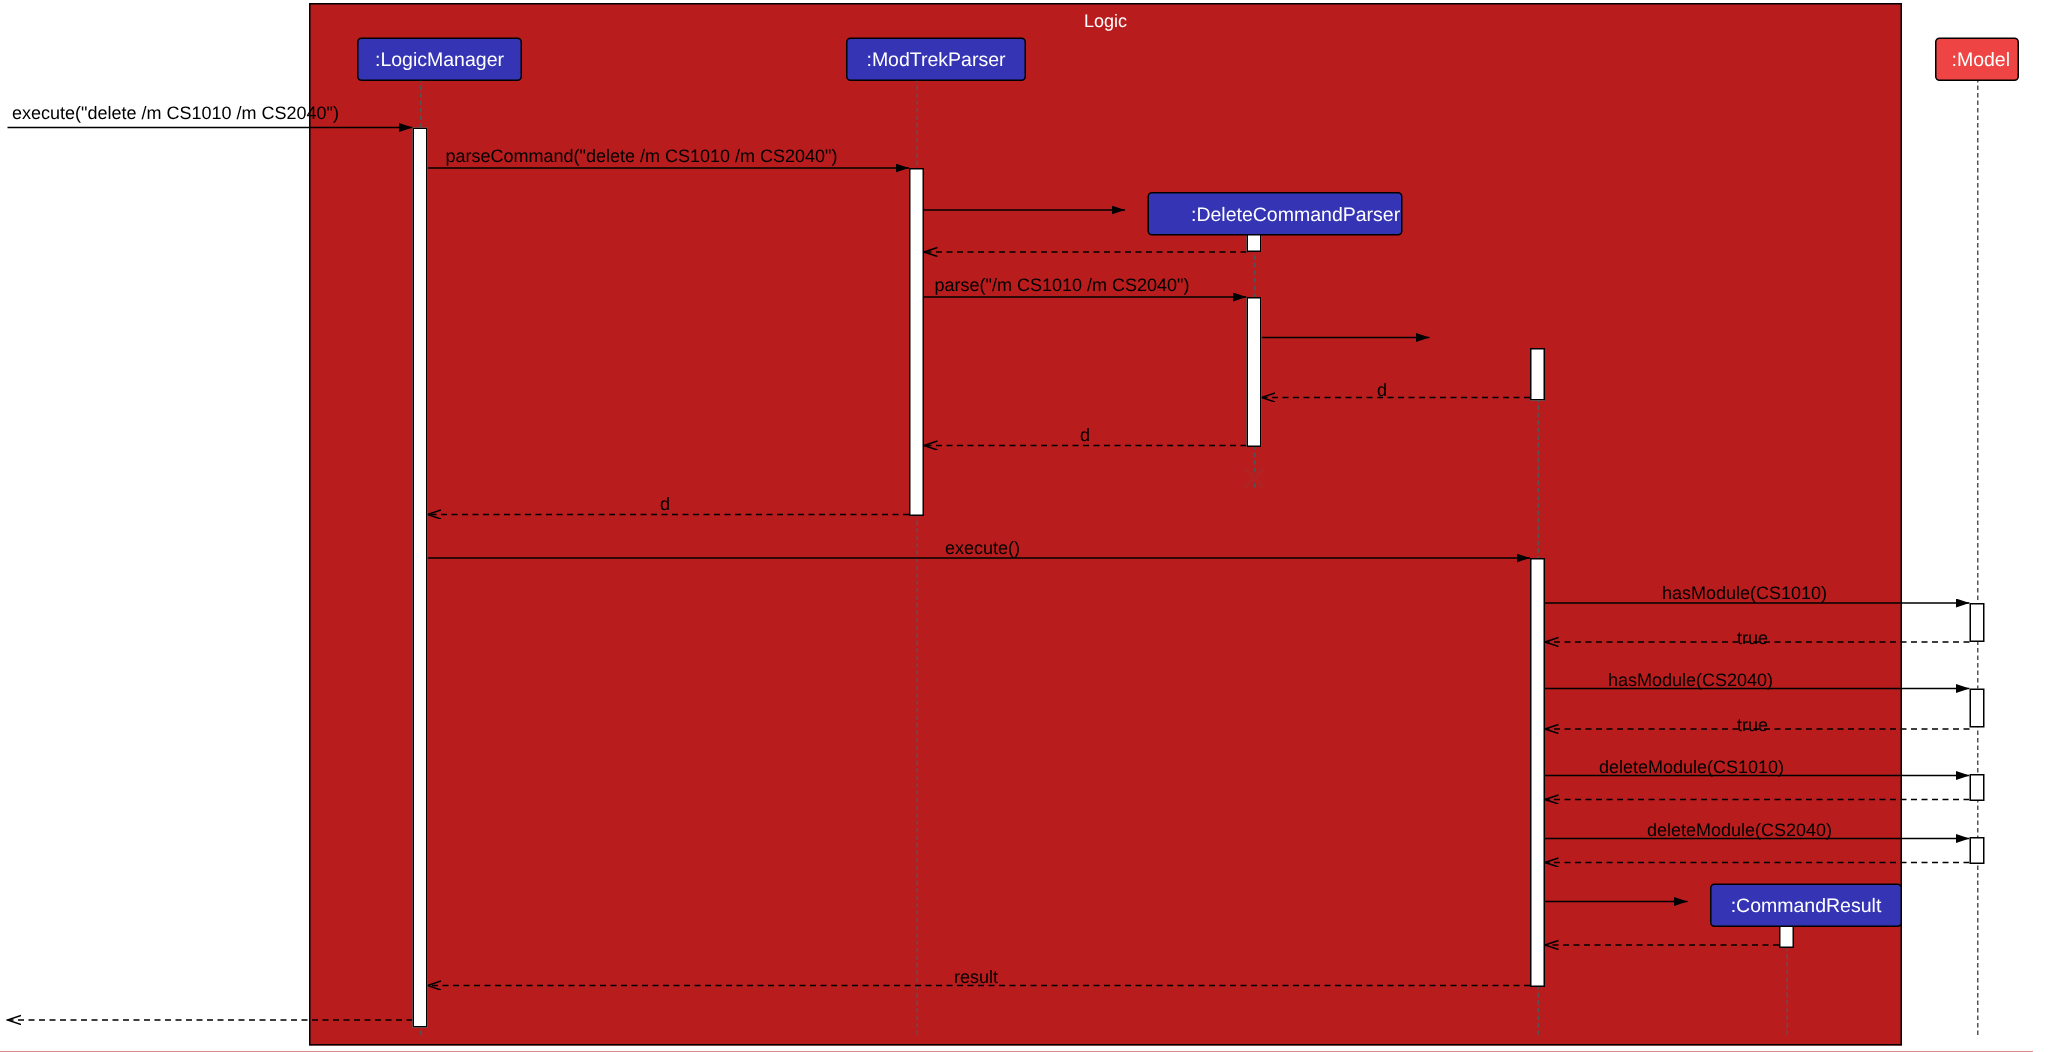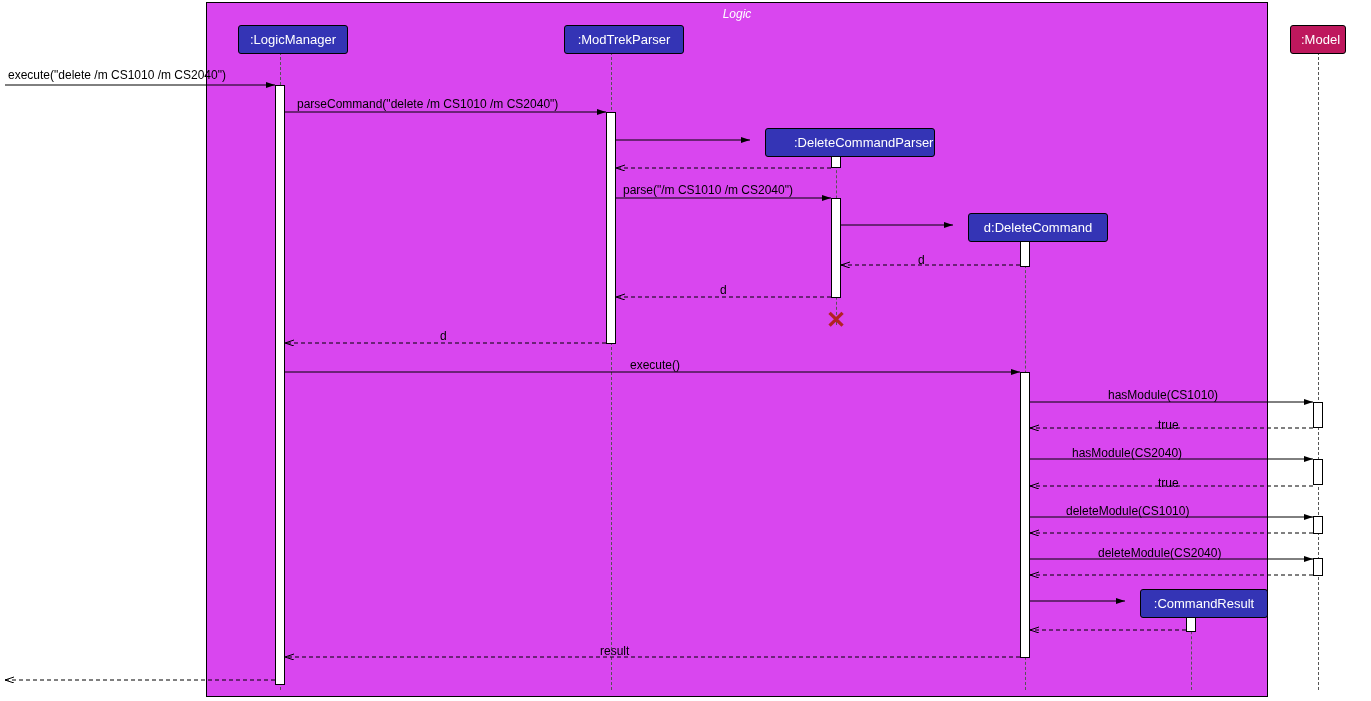--- a/index.html
+++ b/index.html
@@ -1,30 +1,30 @@
 <!DOCTYPE html>
 <html><head>
 <meta charset="utf-8">
 <style>
 * { margin:0; padding:0; box-sizing:border-box; }
 body { font-family:Arial,Helvetica,sans-serif; background:#fff; font-size:12px; }
 #canvas { position:relative; width:1371px; height:701px; }
 
 
 .frame { position:absolute; border:1px solid #000; }
-.frame.logic { background:#d946ef;font-style:italic; }
+.frame.logic { background:#b91c1c; }
 .frame.model { background:#F48A8A; }
 .frame-title { position:absolute; top:4px; width:100%; text-align:center; font-size:12px; font-weight:500; }
 .frame.logic .frame-title { color:#fff; }
 .frame.model .frame-title { color:#fff; }
 
 
 .participant { position:absolute; padding:6px 10px; border:1px solid #000; color:#fff; font-size:13px; text-align:center; border-radius:3px; z-index:5; }
 .participant.p-logic { background:#3434B5;margin-left:13px; }
-.participant.p-model { background:#be185d; }
+.participant.p-model { background:#ef4444; }
 
 
 .lifeline { position:absolute; width:0; border-left:1px dashed #555; z-index:1; }
 
 
 .activation { position:absolute; width:10px; background:#fff; border:1px solid #000; z-index:3; }
 
 
 .msg-label { position:absolute; font-size:12px; color:#000; text-align:center; z-index:6; white-space:nowrap; }
 
@@ -39,21 +39,20 @@
 
 <div id="canvas">
 
   <div class="frame logic" style="left:206px; top:2px; width:1062px; height:695px;">
     <div class="frame-title">Logic</div>
   </div>
 
   <div class="participant p-logic" style="left:225px; top:25px; width:110px;">:LogicManager</div>
   <div class="participant p-logic" style="left:551px; top:25px; width:120px;">:ModTrekParser</div>
   <div class="participant p-logic" style="left:752px; top:128px; width:170px;padding-left:28px;">:DeleteCommandParser</div>
-  <div class="participant p-logic" style="left:955px; top:213px; width:140px;">d:DeleteCommand</div>
   <div class="participant p-logic" style="left:1127px; top:589px; width:128px;">:CommandResult</div>
   <div class="participant p-model" style="left:1290px; top:25px; width:56px;">:Model</div>
 
   <div class="lifeline" style="left:280px; top:52px; height:638px;"></div>
   <div class="lifeline" style="left:611px; top:52px; height:638px;"></div>
   <div class="lifeline" style="left:836px; top:155px; height:170px;"></div>
   <div class="lifeline" style="left:1025px; top:240px; height:450px;"></div>
   <div class="lifeline" style="left:1191px; top:616px; height:74px;"></div>
   <div class="lifeline" style="left:1318px; top:52px; height:638px;"></div>
 
@@ -77,21 +76,21 @@
   <div class="msg-label" style="left:918px; top:253px;">d</div>
   <div class="msg-label" style="left:720px; top:283px;">d</div>
   <div class="msg-label" style="left:440px; top:329px;">d</div>
   <div class="msg-label" style="left:630px; top:358px;">execute()</div>
   <div class="msg-label" style="left:1108px; top:388px;">hasModule(CS1010)</div>
   <div class="msg-label" style="left:1158px; top:418px;">true</div>
   <div class="msg-label" style="left:1072px; top:446px;">hasModule(CS2040)</div>
   <div class="msg-label" style="left:1158px; top:476px;">true</div>
   <div class="msg-label" style="left:1066px; top:504px;text-align:center;">deleteModule(CS1010)</div>
   <div class="msg-label" style="left:1098px; top:546px;">deleteModule(CS2040)</div>
-  <div class="msg-label" style="left:600px; top:644px;">result</div>
+  <div class="msg-label" style="left:636px; top:644px;">result</div>
 
   <svg class="arrows">
     <defs>
       <marker id="ah" markerWidth="10" markerHeight="10" refX="9" refY="3" orient="auto">
         <path d="M0,0 L9,3 L0,6 Z" fill="#000"></path>
       </marker>
       <marker id="aho" markerWidth="10" markerHeight="10" refX="9" refY="3" orient="auto">
         <path d="M0,0 L9,3 L0,6" fill="none" stroke="#000"></path>
       </marker>
     </defs>

